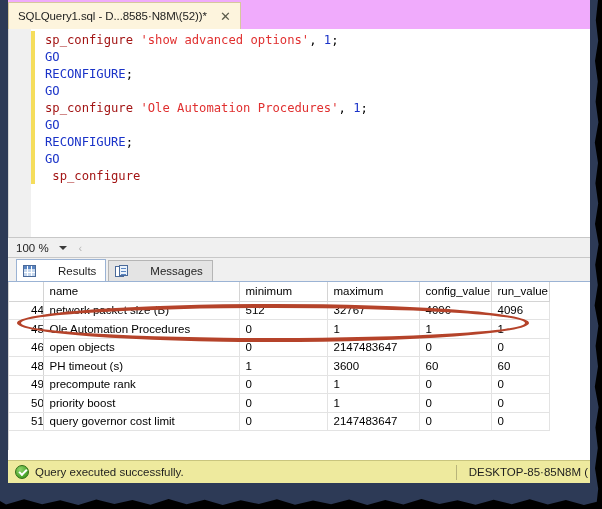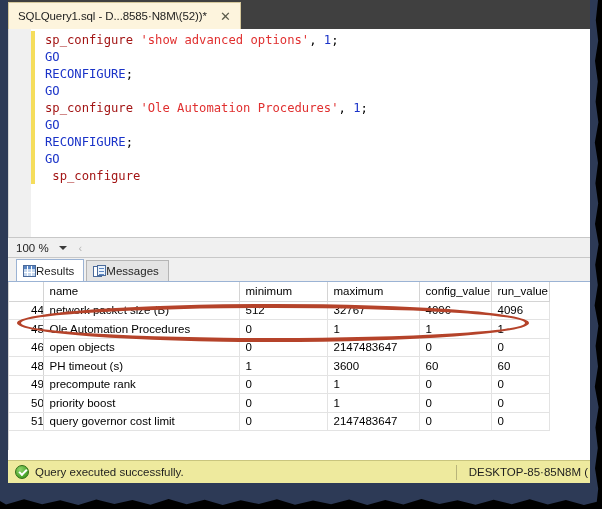--- a/index.html
+++ b/index.html
@@ -64,21 +64,21 @@
     width: 582px; height: 483px;
     background: #ffffff;
     z-index: 10;
     overflow: hidden;
   }
 
   
   .tabstrip {
     position: relative;
     height: 29px;
-    background: #404040;
+    background: #f0abfc;
   }
   .doc-tab {
     position: absolute;
     left: 0; top: 2px;
     height: 27px;
     background: #fdf4dd;
     border: 1px solid #d6c89c;
     border-bottom: none;
     display: flex;
     align-items: center;
@@ -183,21 +183,21 @@
     display: flex;
     align-items: flex-end;
     padding-left: 8px;
     gap: 2px;
     border-bottom: 1px solid #9bb3d4;
   }
   .res-tab {
     height: 21px;
     display: flex;
     align-items: center;
-    gap: 0;
+    gap: 22px;
     padding: 0 9px 0 6px;
     font-size: 11.5px;
     color: #1e1e1e;
     background: #e4e4e4;
     border: 1px solid #b5b5b5;
     border-bottom: none;
     cursor: pointer;
   }
   .res-tab.active {
     background: #ffffff;

